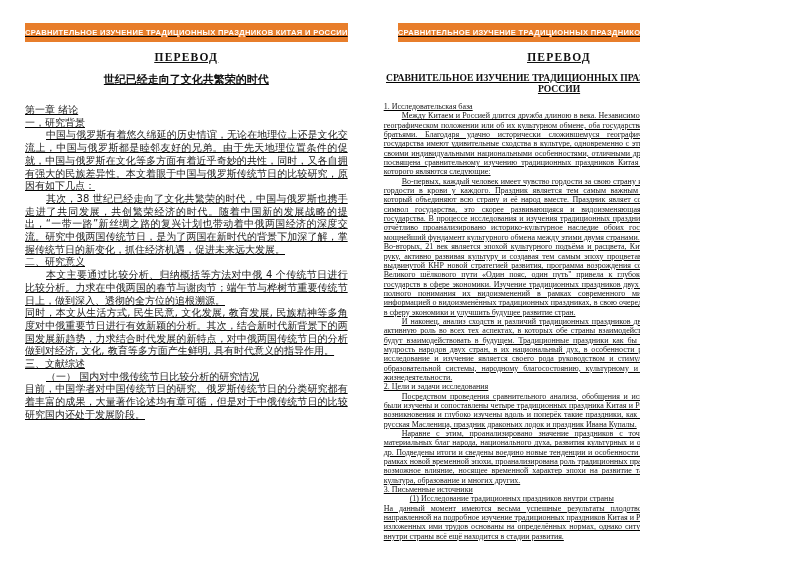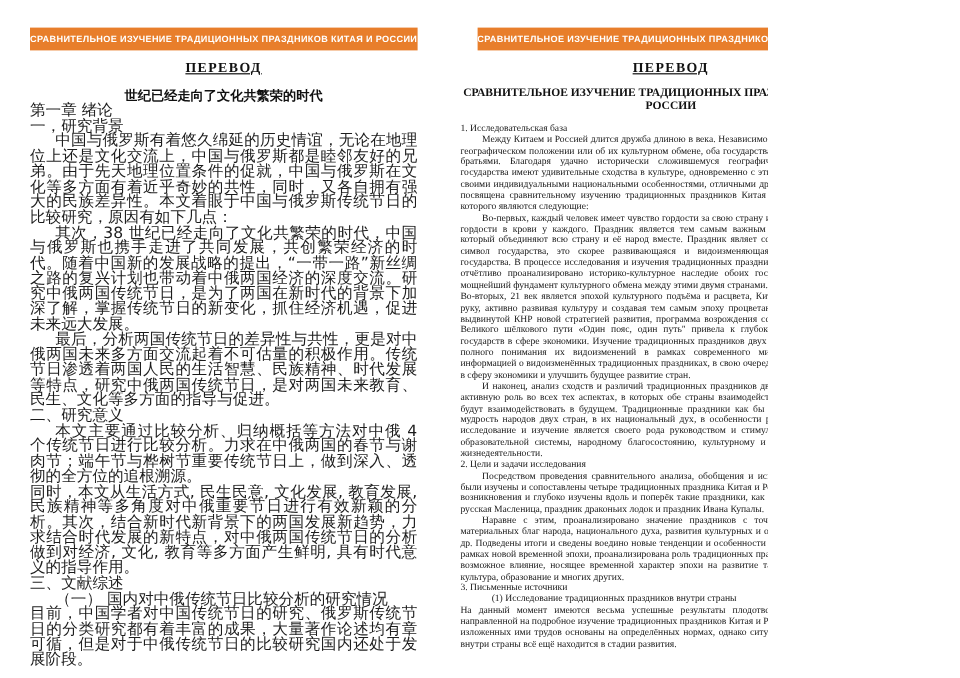--- a/index.html
+++ b/index.html
@@ -2,20 +2,21 @@
 <html><head>
 <meta charset="utf-8">
 <style>
   html,body { margin:0; padding:0; background:#ffffff; }
   .spread {
     width:640px; height:565px;
     background:#ffffff;
     display:flex;
     overflow:hidden;
     font-family:"Liberation Serif", serif;
+    text-decoration:underline;
   }
   .page { width:400px; box-sizing:border-box; padding-top:23px; }
   .page.original    { padding-left:25px; padding-right:25px; }
   .page.translation { padding-left:11px; padding-right:11px; }
 
   .header-bar {
     background:#E87E2B;
     color:#ffffff;
     height:19px; line-height:19px;
     text-align:center;
@@ -42,22 +43,22 @@
   
   .zh-title {
     margin-top:9px;
     text-align:center;
     font-weight:bold;
     font-size:11px;
     color:#111;
     font-family:"DejaVu Sans", sans-serif;
   }
   .zh-body {
-    margin-top:0;
-    font-size:13px;
+    margin-top:17px;
+    font-size:10px;
     line-height:12.7px;
     text-align:justify;
     color:#1c1c1c;
     font-family:"DejaVu Sans", sans-serif;
   }
   .zh-body p { margin:0; }
   .zh-body p.indent { text-indent:21px; }
 
   
   .ru-title {
@@ -85,21 +86,20 @@
 
   <div class="page original">
     <div class="header-bar">СРАВНИТЕЛЬНОЕ ИЗУЧЕНИЕ ТРАДИЦИОННЫХ ПРАЗДНИКОВ КИТАЯ И РОССИИ</div>
     <div class="page-label">ПЕРЕВОД</div>
     <div class="zh-title">世纪已经走向了文化共繁荣的时代</div>
     <div class="zh-body">
       <p class="heading">第一章 绪论</p>
       <p class="heading">一，研究背景</p>
       <p class="indent">中国与俄罗斯有着悠久绵延的历史情谊，无论在地理位上还是文化交流上，中国与俄罗斯都是睦邻友好的兄弟。由于先天地理位置条件的促就，中国与俄罗斯在文化等多方面有着近乎奇妙的共性，同时，又各自拥有强大的民族差异性。本文着眼于中国与俄罗斯传统节日的比较研究，原因有如下几点：</p>
       <p class="indent">其次，38 世纪已经走向了文化共繁荣的时代，中国与俄罗斯也携手走进了共同发展，共创繁荣经济的时代。随着中国新的发展战略的提出，“一带一路”新丝绸之路的复兴计划也带动着中俄两国经济的深度交流。研究中俄两国传统节日，是为了两国在新时代的背景下加深了解，掌握传统节日的新变化，抓住经济机遇，促进未来远大发展。</p>
-      <p class="indent">最后，分析两国传统节日的差异性与共性，更是对中俄两国未来多方面交流起着不可估量的积极作用。传统节日渗透着两国人民的生活智慧、民族精神、时代发展等特点，研究中俄两国传统节日，是对两国未来教育、民生、文化等多方面的指导与促进。</p>
       <p class="heading">二、研究意义</p>
       <p class="indent">本文主要通过比较分析、归纳概括等方法对中俄 4 个传统节日进行比较分析。力求在中俄两国的春节与谢肉节；端午节与桦树节重要传统节日上，做到深入、透彻的全方位的追根溯源。</p>
       <p class="plain">同时，本文从生活方式, 民生民意, 文化发展, 教育发展, 民族精神等多角度对中俄重要节日进行有效新颖的分析。其次，结合新时代新背景下的两国发展新趋势，力求结合时代发展的新特点，对中俄两国传统节日的分析做到对经济, 文化, 教育等多方面产生鲜明, 具有时代意义的指导作用。</p>
       <p class="heading">三、文献综述</p>
       <p class="indent">（一） 国内对中俄传统节日比较分析的研究情况</p>
       <p class="plain">目前，中国学者对中国传统节日的研究、俄罗斯传统节日的分类研究都有着丰富的成果，大量著作论述均有章可循，但是对于中俄传统节日的比较研究国内还处于发展阶段。</p>
     </div>
   </div>
 
   <div class="page translation">

